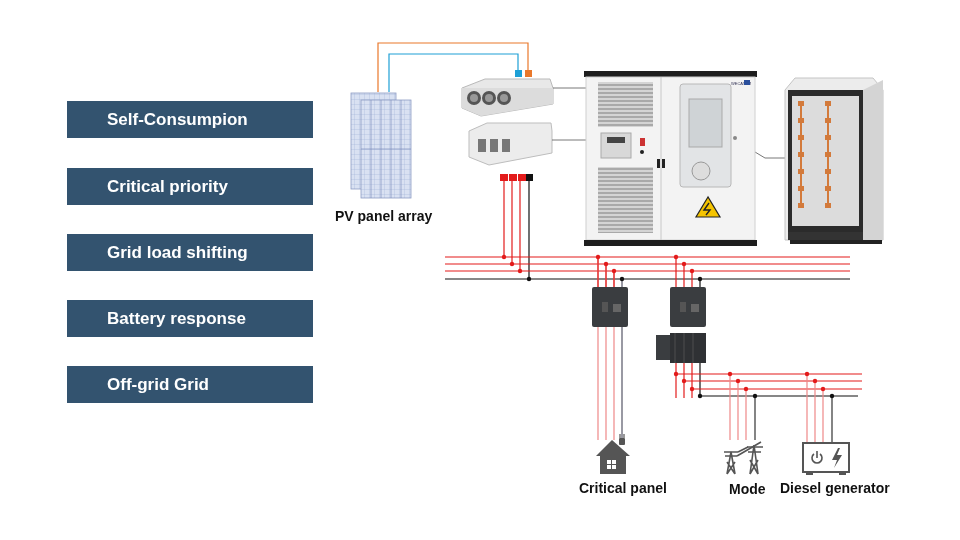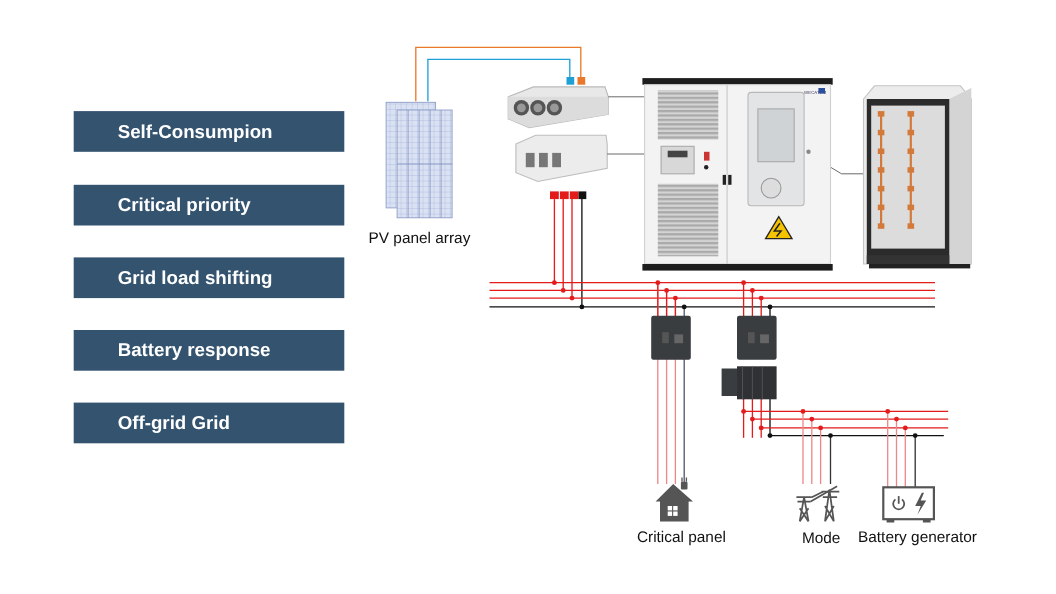--- a/index.html
+++ b/index.html
@@ -1,18 +1,18 @@
 <!DOCTYPE html>
 <html><head>
 <meta charset="utf-8">
 <style>
   html,body{margin:0;padding:0;}
   body{width:960px;height:540px;background:#ffffff;position:relative;overflow:hidden;font-family:"Liberation Sans",sans-serif;}
   .mode-btn{position:absolute;left:67px;width:246px;height:37px;background:#33536f;color:#fff;font-weight:bold;font-size:17px;display:flex;align-items:center;box-sizing:border-box;padding-left:40px;cursor:pointer;}
-  .label{position:absolute;font-size:14px;color:#111;white-space:nowrap;}
+  .label{position:absolute;font-size:14px;color:#111;white-space:nowrap;font-weight:bold;}
   svg{position:absolute;left:0;top:0;}
 </style>
 </head>
 <body>
 
 <div class="mode-btn" style="top:101px">
     <span>Self-Consumpion</span>
   </div>
 <div class="mode-btn" style="top:168px">
     <span>Critical priority</span>
@@ -251,13 +251,13 @@
         <path d="M814 454 A5 5 0 1 0 820 454" stroke="#555" stroke-width="1.6" fill="none"></path>
         <line x1="817" y1="451" x2="817" y2="458" stroke="#555" stroke-width="1.6"></line>
       </g>
     <path d="M838 448 L832 460 L837 460 L834 468 L842 455 L837 455 L840 448 Z" fill="#555"></path>
   </g>
 </svg>
 
 <div class="label" style="left:335px;top:208px">PV panel array</div>
 <div class="label" style="left:579px;top:480px">Critical panel</div>
 <div class="label" style="left:729px;top:481px">Mode</div>
-<div class="label" style="left:780px;top:480px">Battery generator</div>
+<div class="label" style="left:780px;top:480px">Diesel generator</div>
 
 </body></html>

